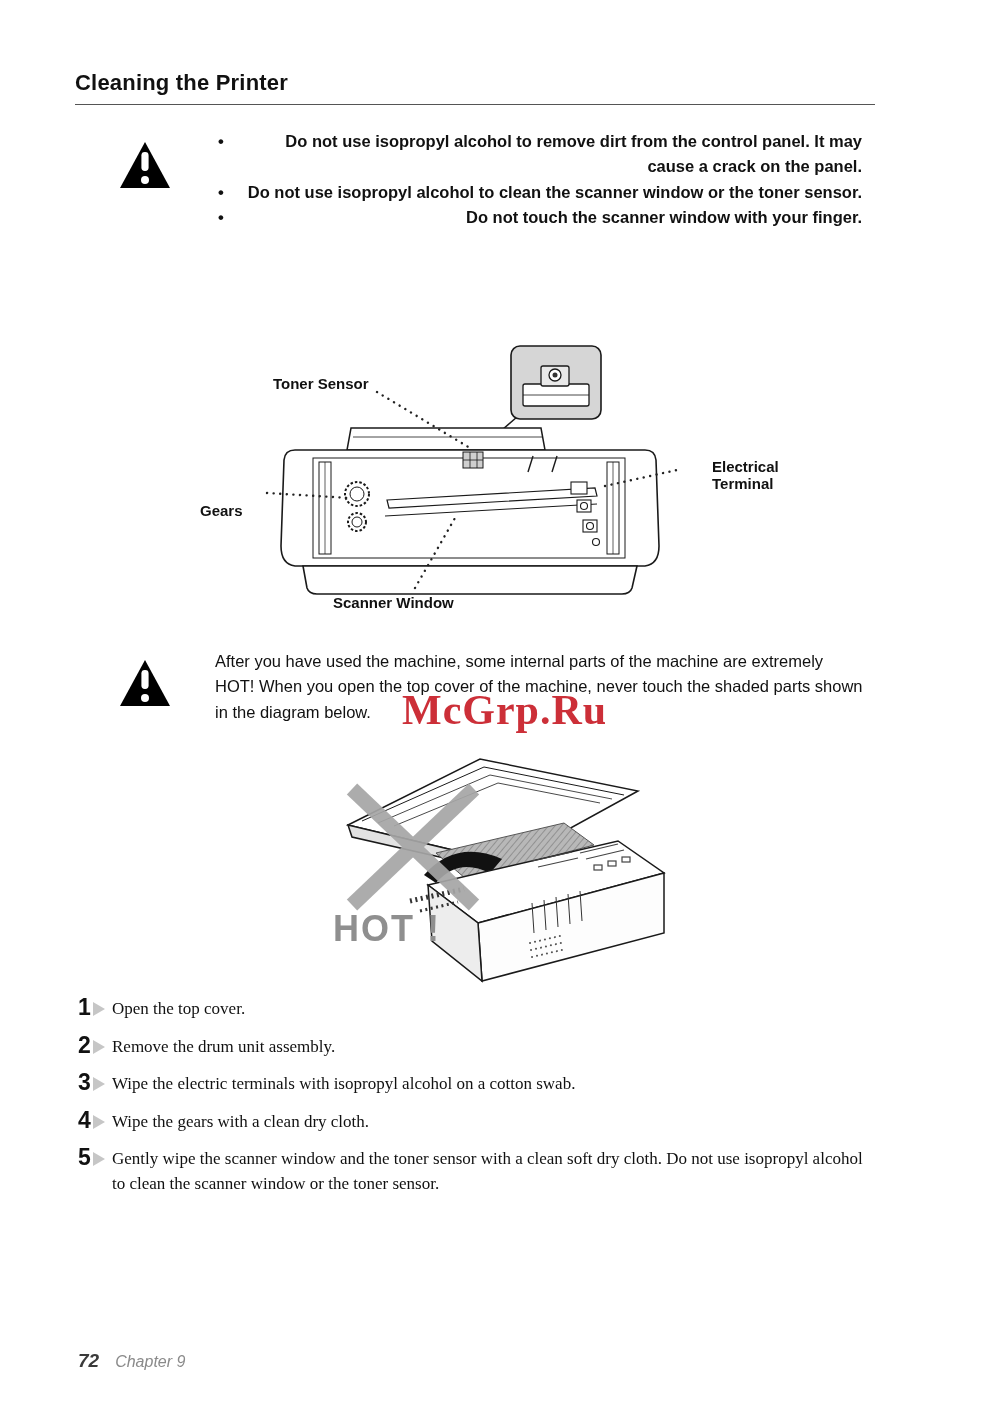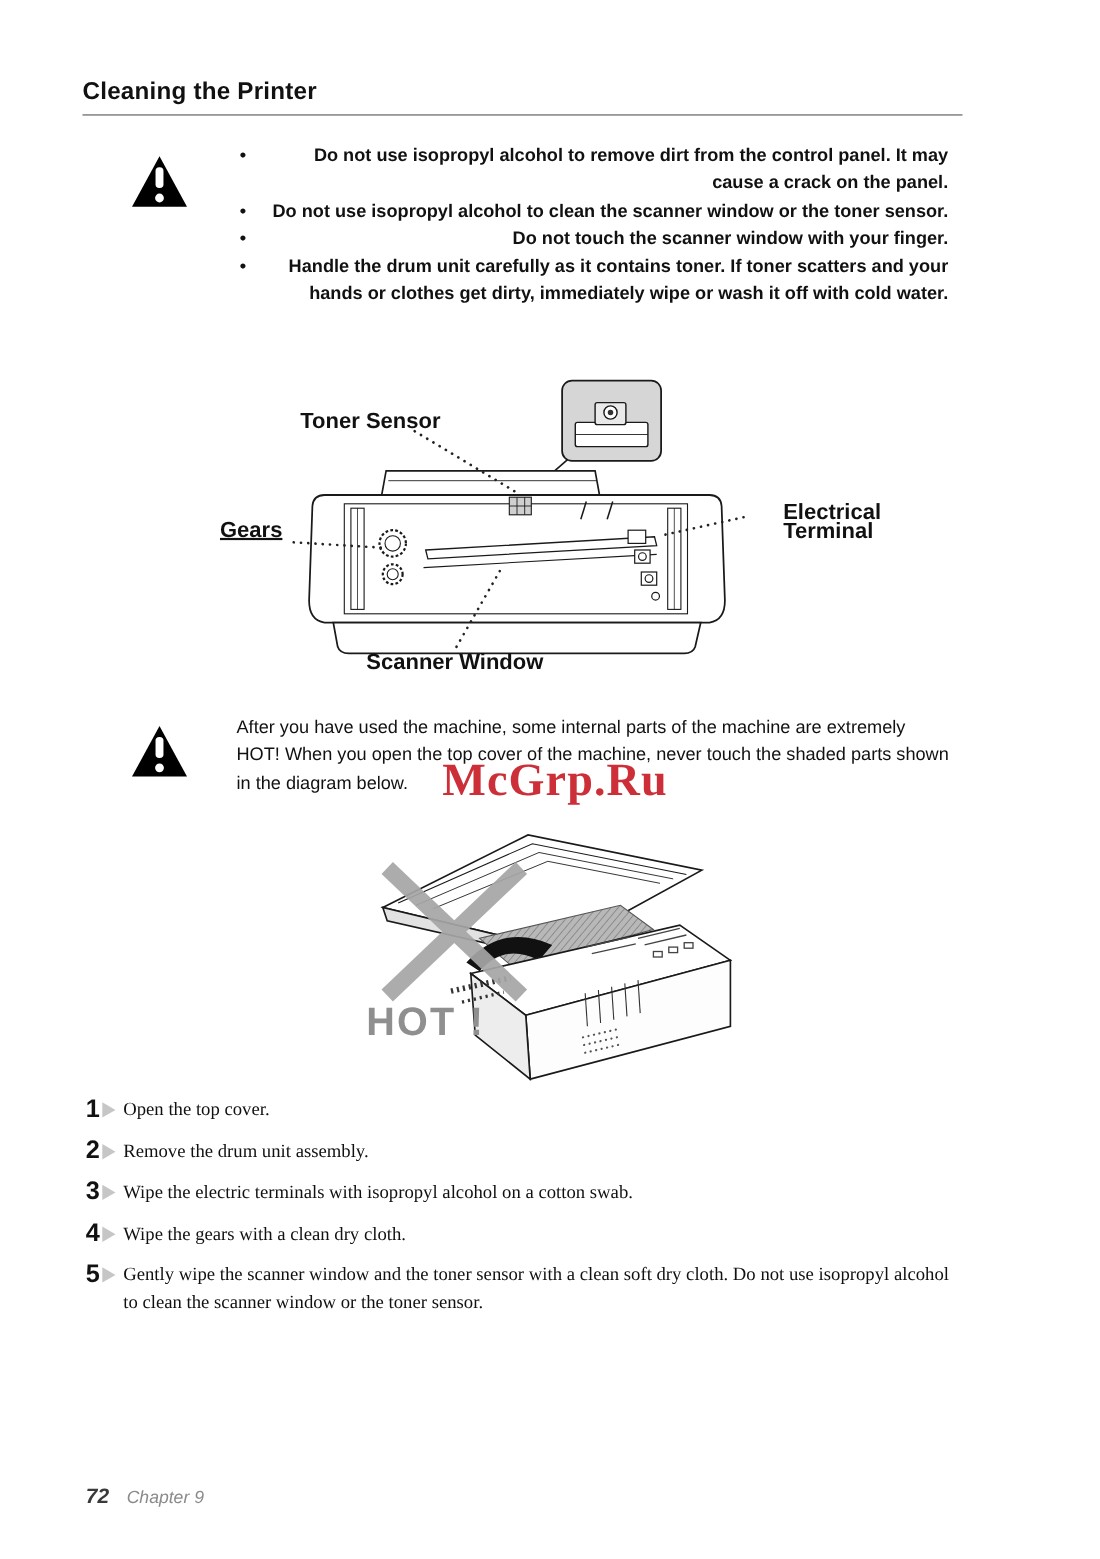--- a/index.html
+++ b/index.html
@@ -9,21 +9,21 @@
 
   .title{left:75px;top:70px;font-size:22px;font-weight:700;letter-spacing:0.2px;}
   .rule{left:75px;top:104px;width:800px;height:1px;background:#555;}
 
   .warn-icon{width:54px;height:50px;}
 
   .bullets{left:214px;top:129px;width:648px;list-style:none;margin:0;padding:0;}
   .bullets li{position:relative;padding-left:26px;font-weight:700;font-size:16.5px;line-height:25.3px;text-align:right;}
   .bullets li::before{content:"•";position:absolute;left:4px;top:0;font-weight:700;}
 
-  .dlabel{font-weight:700;font-size:20px;line-height:17px;white-space:nowrap;}
+  .dlabel{font-weight:700;font-size:15px;line-height:17px;white-space:nowrap;}
 
   .warn2-text{left:215px;top:649px;width:650px;font-weight:400;font-size:16.5px;line-height:25.3px;}
 
   .watermark{left:402px;top:686px;font-family:"Liberation Serif",serif;font-weight:700;
              font-size:42px;color:rgba(198,24,34,0.9);letter-spacing:1px;z-index:30;}
 
   .hot-label{left:333px;top:908px;font-size:36px;font-weight:700;color:#8f8f8f;letter-spacing:2px;z-index:20;}
 
   .steps{left:78px;top:996px;width:800px;}
   .step{position:relative;margin-bottom:12.5px;min-height:25px;}
@@ -51,21 +51,20 @@
       <polygon points="27,2 52,48 2,48" fill="#000"></polygon>
       <rect x="23.4" y="12" width="7.2" height="19" rx="3.4" fill="#fff"></rect>
       <circle cx="27" cy="40" r="4" fill="#fff"></circle>
     </svg>
   </div>
 
   <ul class="abs bullets">
     <li>Do not use isopropyl alcohol to remove dirt from the control panel. It may cause a crack on the panel.</li>
     <li>Do not use isopropyl alcohol to clean the scanner window or the toner sensor.</li>
     <li>Do not touch the scanner window with your finger.</li>
-    <li>Handle the drum unit carefully as it contains toner. If toner scatters and your hands or clothes get dirty, immediately wipe or wash it off with cold water.</li>
   </ul>
 
   <div class="abs" style="left:265px;top:338px;width:420px;height:280px;">
     <svg width="420" height="280" viewBox="0 0 420 280">
 
       <line x1="252" y1="79" x2="222" y2="105" stroke="#1a1a1a" stroke-width="1.5"></line>
 
       <rect x="246" y="8" width="90" height="73" rx="9" fill="#d6d6d6" stroke="#1a1a1a" stroke-width="1.6"></rect>
       <g stroke="#1a1a1a" fill="#fff" stroke-width="1.3">
         <rect x="258" y="46" width="66" height="22" rx="2"></rect>
@@ -117,21 +116,21 @@
       <g stroke="#222" stroke-width="2.4" stroke-linecap="round" stroke-dasharray="0.1,6.5" fill="none">
         <path d="M 112,54 L 205,110"></path>
         <path d="M 2,155 L 84,160"></path>
         <path d="M 340,148 L 412,132"></path>
         <path d="M 150,250 L 190,180"></path>
       </g>
     </svg>
   </div>
 
   <div class="abs dlabel" style="left:273px;top:375px;">Toner Sensor</div>
-  <div class="abs dlabel" style="left:200px;top:474px;text-decoration:underline;">Gears</div>
+  <div class="abs dlabel" style="left:200px;top:502px;">Gears</div>
   <div class="abs" style="left:680px;top:458px;margin-left:32px;">
     <div class="dlabel">Electrical</div>
     <div class="dlabel">Terminal</div>
   </div>
   <div class="abs dlabel" style="left:333px;top:594px;">Scanner Window</div>
 
   <div class="abs" style="left:118px;top:658px;">
     <svg class="warn-icon" viewBox="0 0 54 50">
       <polygon points="27,2 52,48 2,48" fill="#000"></polygon>
       <rect x="23.4" y="12" width="7.2" height="19" rx="3.4" fill="#fff"></rect>

